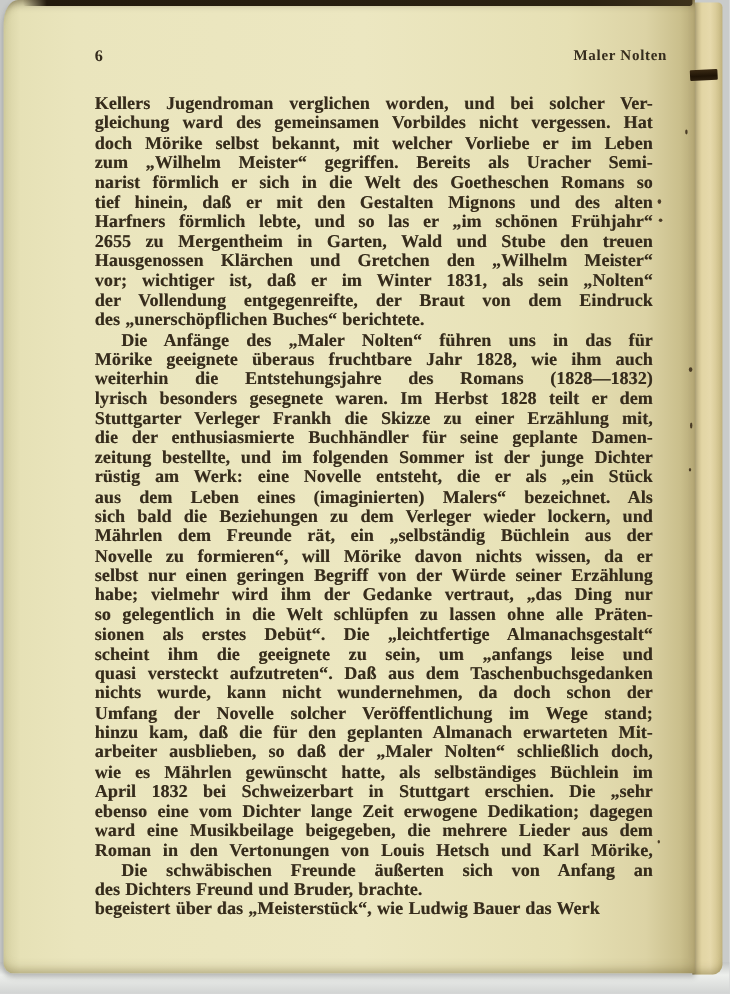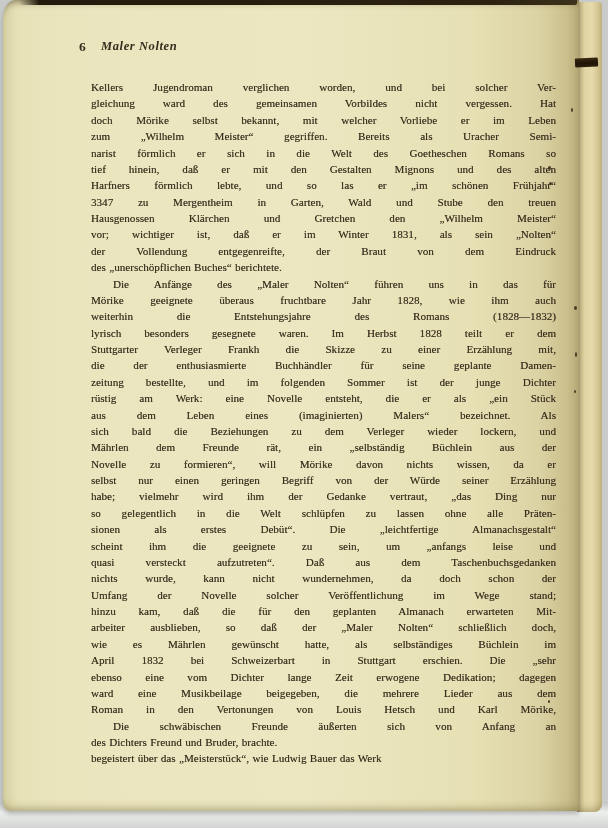--- a/index.html
+++ b/index.html
@@ -38,24 +38,24 @@
   .bookmark-tab {
     position:absolute; left:575px; top:58px; width:23px; height:9px;
     background:linear-gradient(180deg,#3a2a14 0,#1f1406 60%,#2e2110 100%);
     transform:rotate(-3deg); border-radius:1px; z-index:3;
   }
   .header {
     position:absolute; left:88px; top:39px; width:465px; height:18px;
     color:#352c1d; font-weight:700; font-size:12.5px; z-index:3;
   }
   .pagenum { position:absolute; left:-12px; top:0; font-size:13.5px; }
-  .running { position:absolute; left:10px; width:100%; text-align:left; letter-spacing:.6px;font-style:italic; }
+  .running { position:absolute; left:0; width:100%; text-align:right; letter-spacing:.6px; }
   .textblock {
-    position:absolute; left:88px; top:79px; width:465px; z-index:3;
-    color:#362c1c; font-weight:400; font-size:11px; line-height:16.38px;
+    position:absolute; left:76px; top:79px; width:465px; z-index:3;
+    color:#362c1c; font-weight:700; font-size:15px; line-height:16.38px;
     text-shadow:.25px 0 0 rgba(54,44,28,.55);
   }
   .line {
     height:16.38px; overflow:hidden;
     text-align:justify; text-align-last:justify;
     word-spacing:.6px; letter-spacing:.05px;
   }
   .line.last { text-align-last:left; }
   .line.indent { text-indent:22px; }
   .speck { position:absolute; background:#4a3c26; border-radius:50%; z-index:3; }
@@ -78,21 +78,21 @@
     </div>
 
     <div class="textblock">
         <div class="line">Kellers Jugendroman verglichen worden, und bei solcher Ver-</div>
         <div class="line">gleichung ward des gemeinsamen Vorbildes nicht vergessen. Hat</div>
         <div class="line">doch Mörike selbst bekannt, mit welcher Vorliebe er im Leben</div>
         <div class="line">zum „Wilhelm Meister“ gegriffen. Bereits als Uracher Semi-</div>
         <div class="line">narist förmlich er sich in die Welt des Goetheschen Romans so</div>
         <div class="line">tief hinein, daß er mit den Gestalten Mignons und des alten</div>
         <div class="line">Harfners förmlich lebte, und so las er „im schönen Frühjahr“</div>
-        <div class="line">3347 zu Mergentheim in Garten, Wald und Stube den treuen</div>
+        <div class="line">2655 zu Mergentheim in Garten, Wald und Stube den treuen</div>
         <div class="line">Hausgenossen Klärchen und Gretchen den „Wilhelm Meister“</div>
         <div class="line">vor; wichtiger ist, daß er im Winter 1831, als sein „Nolten“</div>
         <div class="line">der Vollendung entgegenreifte, der Braut von dem Eindruck</div>
         <div class="line last">des „unerschöpflichen Buches“ berichtete.</div>
         <div class="line indent">Die Anfänge des „Maler Nolten“ führen uns in das für</div>
         <div class="line">Mörike geeignete überaus fruchtbare Jahr 1828, wie ihm auch</div>
         <div class="line">weiterhin die Entstehungsjahre des Romans (1828—1832)</div>
         <div class="line">lyrisch besonders gesegnete waren. Im Herbst 1828 teilt er dem</div>
         <div class="line">Stuttgarter Verleger Frankh die Skizze zu einer Erzählung mit,</div>
         <div class="line">die der enthusiasmierte Buchhändler für seine geplante Damen-</div>

